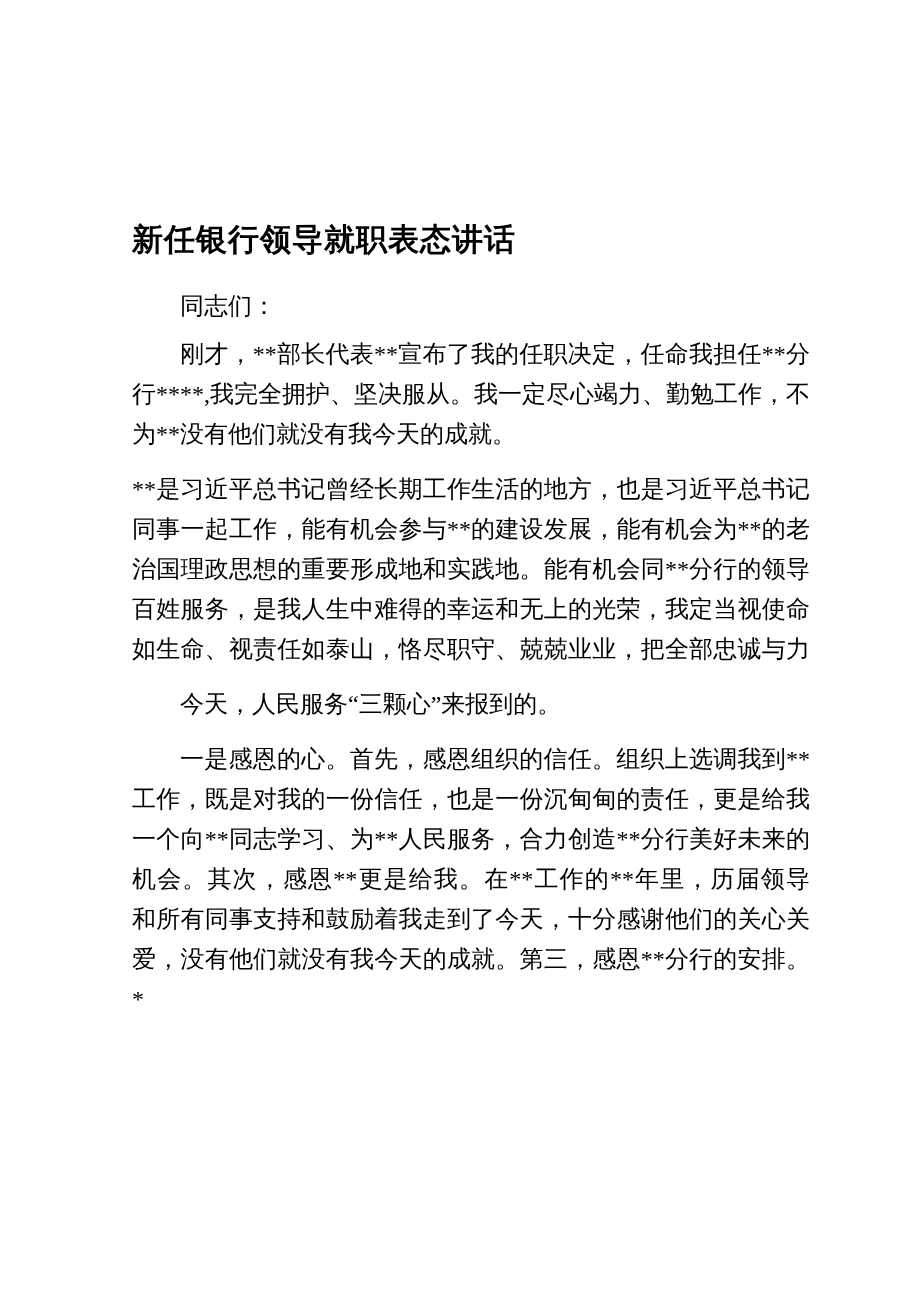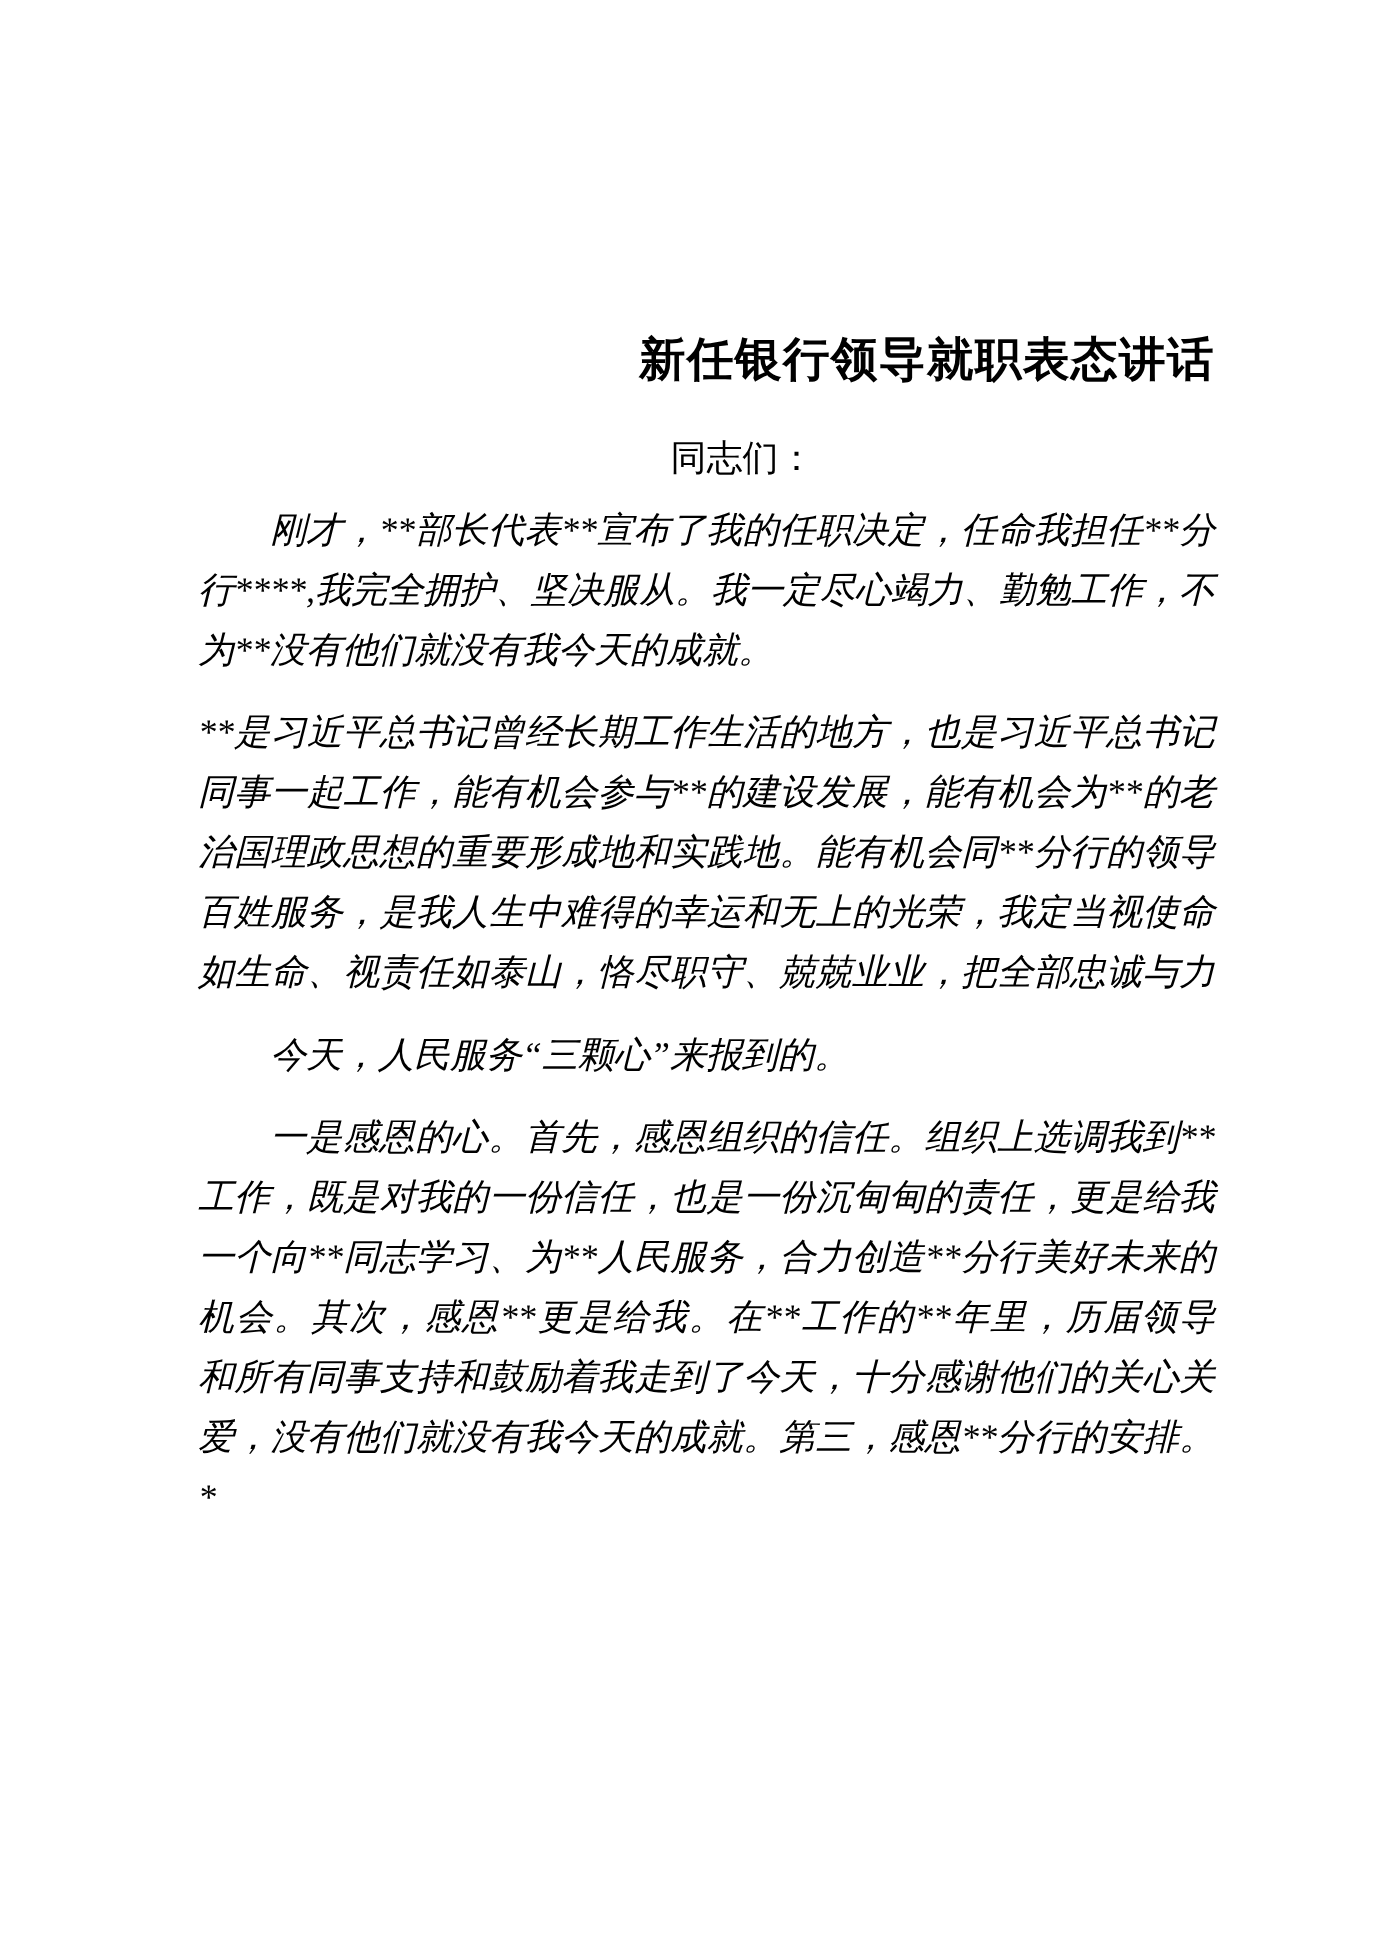--- a/index.html
+++ b/index.html
@@ -21,45 +21,43 @@
     left: 132px;
     top: 218px;
     width: 678px;
   }
   .title {
     margin: 0 0 24px 0;
     font-family: "Liberation Sans", "DejaVu Sans", sans-serif;
     font-weight: bold;
     font-size: 31px;
     line-height: 44px;
-    text-align: right;
+    text-align: left;
     letter-spacing: 1px;
   }
   .line {
     margin: 0;
     font-size: 24px;
     line-height: 40px;
     text-align: left;
     white-space: normal;
   }
   .just {
     text-align: justify;
     text-align-last: justify;
     text-justify: inter-character;
   }
   .indent {
     text-indent: 2em;
   }
   .greeting {
     margin-bottom: 8px;
-    text-align: center;
   }
   .paragraph {
     margin: 0 0 15px 0;
-    font-style: italic;
   }
 </style>
 </head>
 <body>
 
 <div class="page">
   <div class="doc">
 
     <h1 class="title">新任银行领导就职表态讲话</h1>
 

